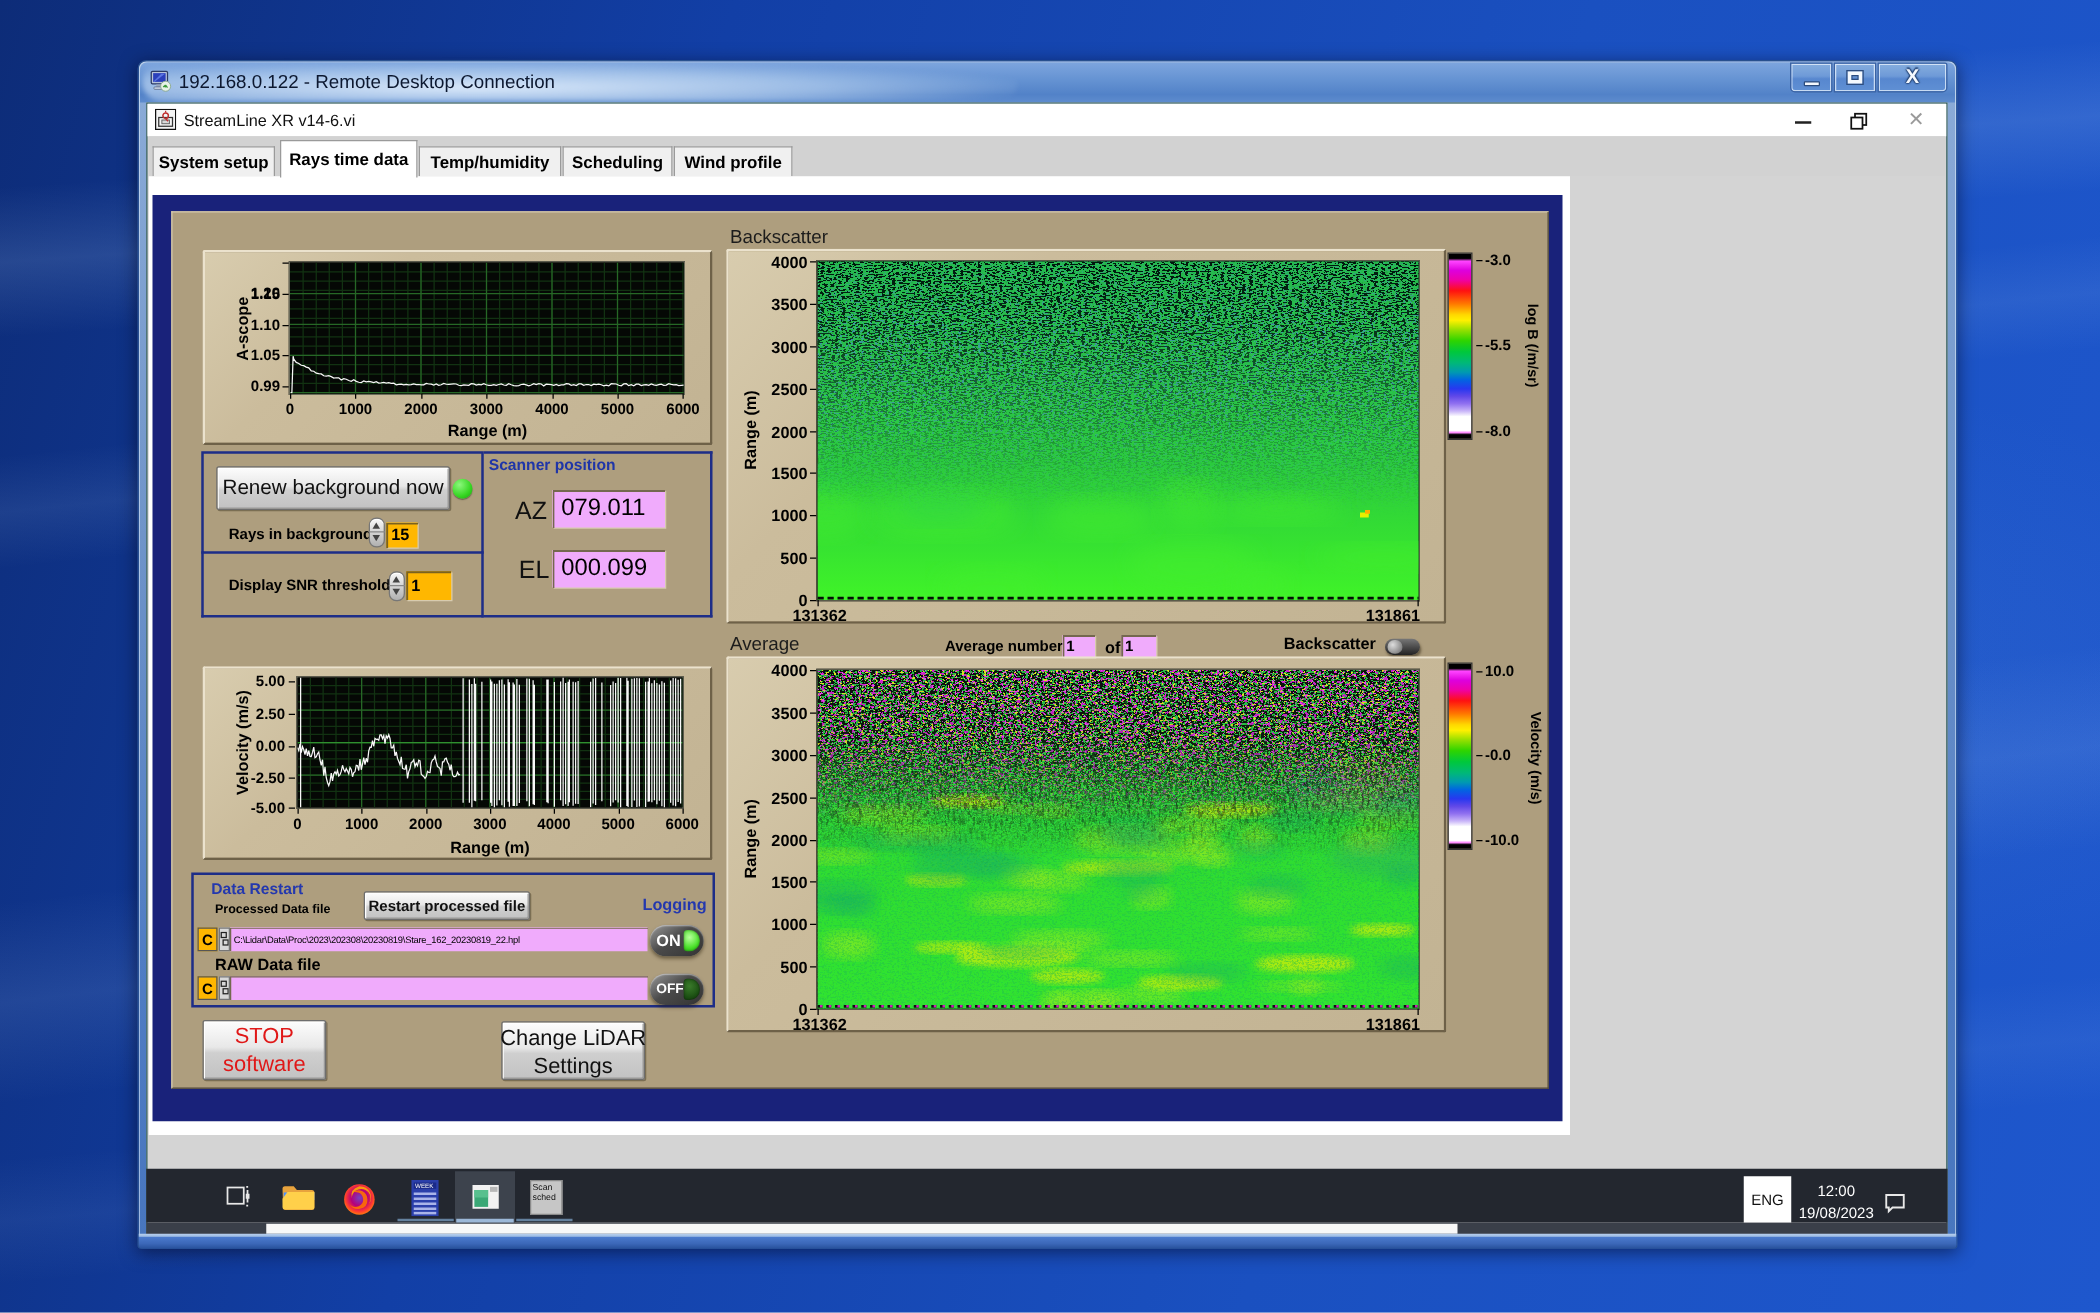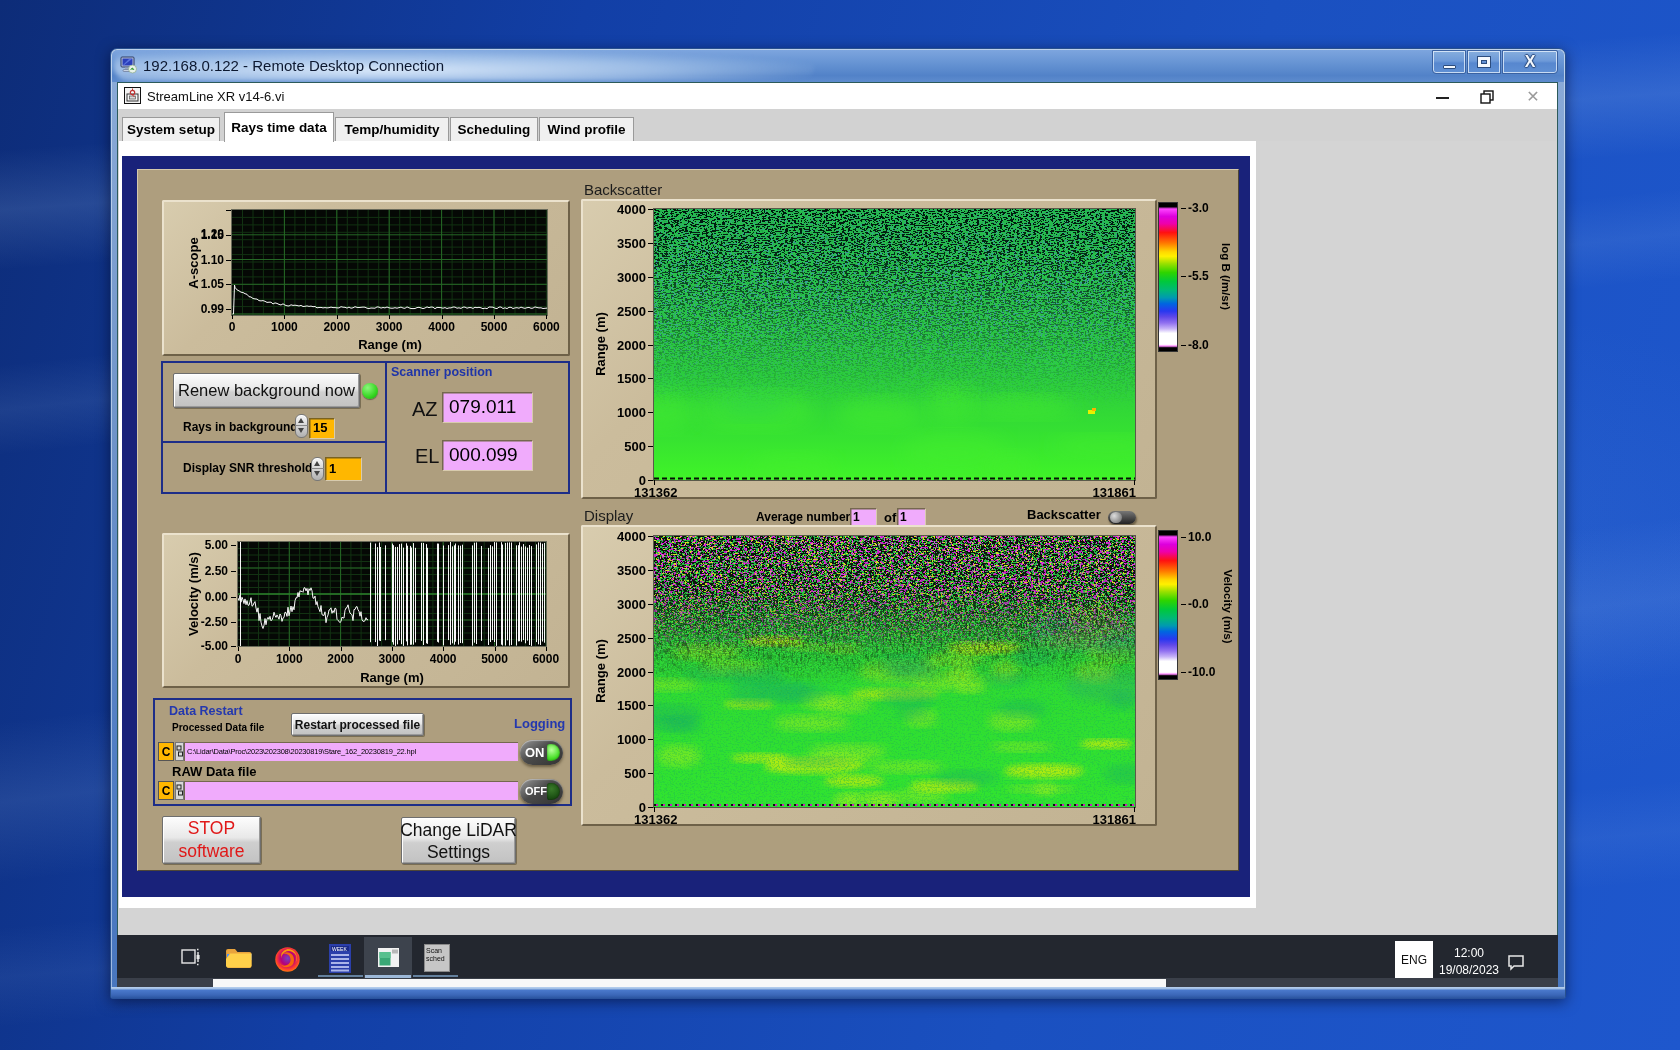--- a/index.html
+++ b/index.html
@@ -337,21 +337,21 @@
 <div style="position:absolute;left:634px;top:485px;width:60px;height:14px;z-index:4;font-size:13px;font-weight:bold;">131362</div>
 <div style="position:absolute;left:1082px;top:485px;width:54px;height:14px;z-index:4;font-size:13px;font-weight:bold;text-align:right;">131861</div>
 <div style="position:absolute;left:1158px;top:202px;width:20px;height:150px;z-index:4;background:linear-gradient(#000 0%,#000 2.5%,#ff44ff 4%,#dd00dd 9%,#ee00aa 14%,#ff1111 20%,#ff7700 27%,#ffd800 33%,#fff000 36%,#99e000 41%,#2ed400 47%,#00c83c 53%,#00b878 59%,#009ab0 64%,#0066e0 68%,#2838f0 73%,#6048e8 77%,#9070f0 81%,#c8b4f8 85%,#fff 88%,#fff 95.5%,#ff88ff 96.7%,#000 97.8%,#000 100%);border:1px solid #333;"></div>
 <div style="position:absolute;left:1181px;top:208px;width:5px;height:1px;z-index:4;background:#000;"></div>
 <div style="position:absolute;left:1188px;top:201px;width:34px;height:13px;z-index:4;font-size:12px;font-weight:bold;">-3.0</div>
 <div style="position:absolute;left:1181px;top:276px;width:5px;height:1px;z-index:4;background:#000;"></div>
 <div style="position:absolute;left:1188px;top:269px;width:34px;height:13px;z-index:4;font-size:12px;font-weight:bold;">-5.5</div>
 <div style="position:absolute;left:1181px;top:345px;width:5px;height:1px;z-index:4;background:#000;"></div>
 <div style="position:absolute;left:1188px;top:338px;width:34px;height:13px;z-index:4;font-size:12px;font-weight:bold;">-8.0</div>
 <div style="position:absolute;left:1175px;top:270px;width:100px;height:13px;z-index:4;font-size:11.5px;font-weight:bold;text-align:center;transform:rotate(90deg);">log B (/m/sr)</div>
-<div style="position:absolute;left:584px;top:507px;width:80px;height:17px;z-index:4;font-size:15px;color:#1c1c1c;">Display</div>
+<div style="position:absolute;left:584px;top:507px;width:80px;height:17px;z-index:4;font-size:15px;color:#1c1c1c;">Average</div>
 <div style="position:absolute;left:756px;top:510px;width:90px;height:14px;z-index:4;font-size:12px;font-weight:bold;white-space:nowrap;">Average number</div>
 <div class="wfield" style="position:absolute;left:850px;top:508px;width:26px;height:18px;z-index:4;font-size:12px;font-weight:bold;line-height:18px;padding-left:3px;">1</div>
 <div style="position:absolute;left:884px;top:510px;width:20px;height:14px;z-index:4;font-size:13px;font-weight:bold;">of</div>
 <div class="wfield" style="position:absolute;left:897px;top:508px;width:28px;height:18px;z-index:4;font-size:12px;font-weight:bold;line-height:18px;padding-left:3px;">1</div>
 <div style="position:absolute;left:1027px;top:507px;width:80px;height:14px;z-index:4;font-size:13px;font-weight:bold;white-space:nowrap;">Backscatter</div>
 <div style="position:absolute;left:1108px;top:511px;width:28px;height:13px;z-index:4;border-radius:7px;background:linear-gradient(#777,#222);box-shadow:1px 2px 2px rgba(40,30,10,.5);"></div>
 <div style="position:absolute;left:1110px;top:512px;width:12px;height:11px;z-index:4;border-radius:6px;background:radial-gradient(circle at 35% 35%,#ddd,#888 70%,#555);"></div>
 <div style="position:absolute;left:581px;top:525px;width:576px;height:301px;z-index:4;background:linear-gradient(135deg,#d8ccae,#cbbc9c 30%,#c2b393);border-top:2px solid #ebe2cd;border-left:2px solid #ebe2cd;border-right:2px solid #6e6148;border-bottom:2px solid #6e6148;border-radius:2px;"></div>
 <div style="position:absolute;left:653px;top:535px;width:483px;height:273px;z-index:4;background:#000;border:1px solid #5a5a4a;"></div>
 <div style="position:absolute;left:654px;top:536px;width:481px;height:271px;z-index:4;">

